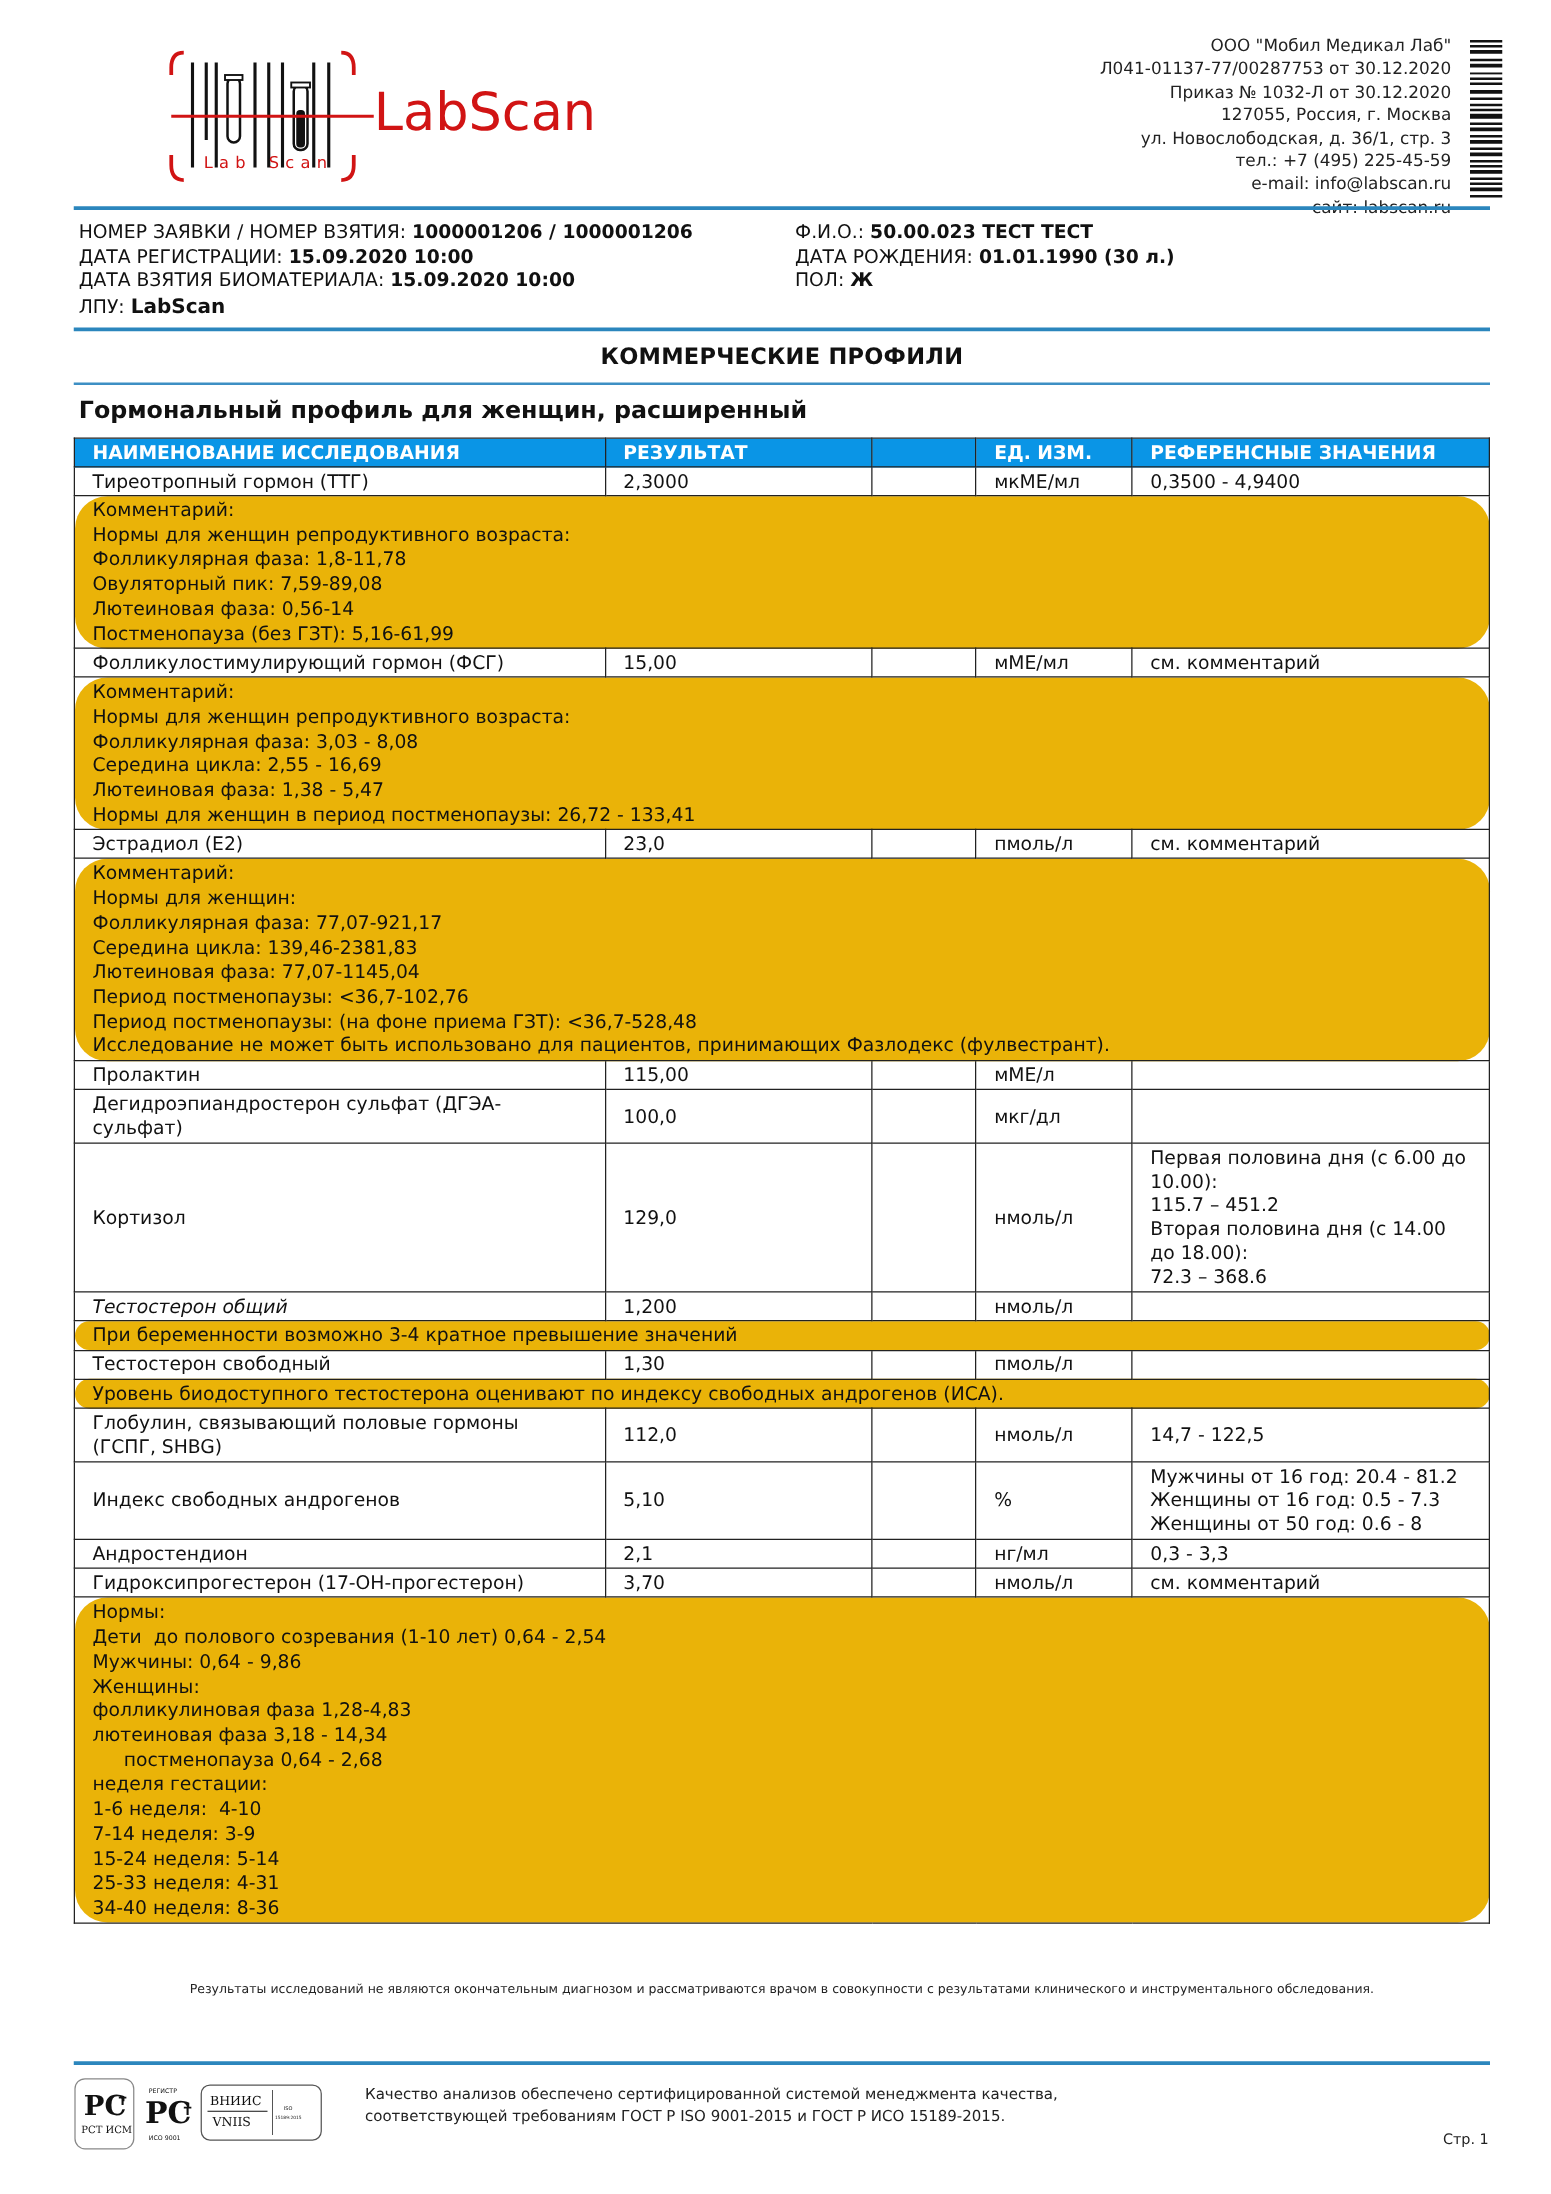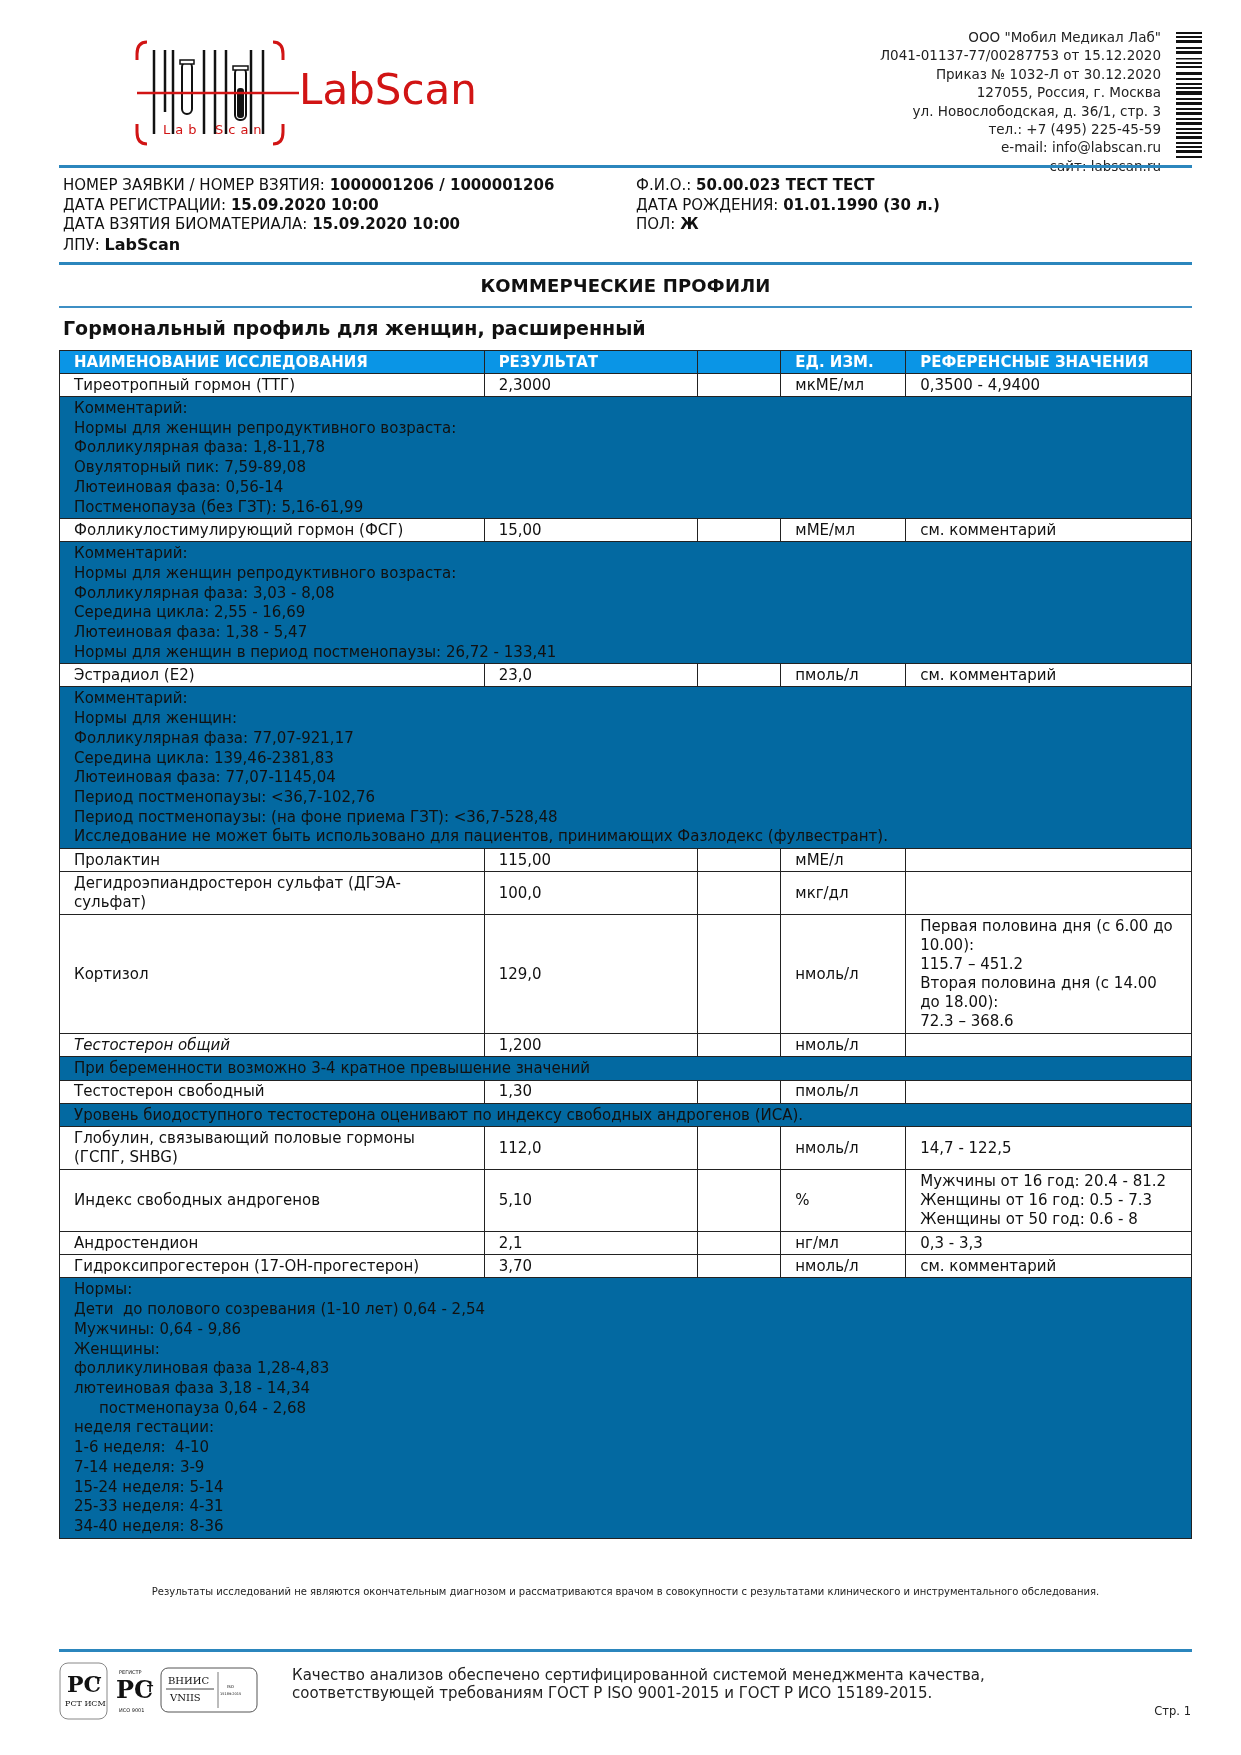--- a/index.html
+++ b/index.html
@@ -22,27 +22,27 @@
   .profile-title { position: absolute; left: 63px; top: 317px; font-size: 19px; font-weight: bold; }
 
   table.results { position: absolute; left: 59px; top: 350px; width: 1133px; border-collapse: collapse; font-size: 15px; }
   table.results col.c1 { width: 425px; }
   table.results col.c2 { width: 214px; }
   table.results col.c3 { width: 83px; }
   table.results col.c4 { width: 125px; }
   table.results col.c5 { width: 286px; }
   table.results th { background: #0a95e6; color: #fff; font-weight: bold; text-align: left; padding: 1px 14px; height: 23px; border: 1.5px solid #222; font-size: 15px; }
   table.results td { border: 1.5px solid #222; padding: 0 14px; height: 23px; line-height: 19px; vertical-align: middle; }
-  table.results tr.comment td { background: #0369a1; padding-top: 2px; padding-bottom: 1px; }
+  table.results tr.comment td { background: #eab308; padding-top: 2px; padding-bottom: 1px; border-radius: 26px; }
   table.results tr.comment td div { line-height: 19.7px; }
   table.results tr.tall td { padding-top: 2px; padding-bottom: 2px; }
 
   .disclaimer { position: absolute; left: 59px; width: 1133px; top: 1586px; text-align: center; font-size: 10px; color: #222; }
   .cert-logos { position: absolute; left: 59px; top: 1662px; width: 200px; height: 58px; }
-  .quality { position: absolute; left: 292px; top: 1667px; font-size: 15px; line-height: 17.5px; color: #222; }
+  .quality { position: absolute; left: 292px; top: 1667px; font-size: 12px; line-height: 17.5px; color: #222; }
   .page-num { position: absolute; right: 50px; top: 1704px; font-size: 11.5px; color: #222; }
 </style>
 </head>
 <body>
 
 <div class="logo">
   <svg width="370" height="124" viewBox="0 0 370 124">
 
     <path d="M14 12 Q4 12 4 24 L4 30" stroke="#d11414" stroke-width="3" fill="none"></path>
     <path d="M4 94 L4 102 Q4 114 14 114" stroke="#d11414" stroke-width="3" fill="none"></path>
@@ -70,21 +70,21 @@
 
     <text x="30" y="104" font-family="DejaVu Sans, sans-serif" font-size="13" fill="#d11414" letter-spacing="5">Lab</text>
     <text x="82" y="104" font-family="DejaVu Sans, sans-serif" font-size="13" fill="#d11414" letter-spacing="5">Scan</text>
 
     <text x="166" y="74" font-family="DejaVu Sans, sans-serif" font-size="42" fill="#d11414">LabScan</text>
   </svg>
 </div>
 
 <div class="lab-info">
   <div>ООО "Мобил Медикал Лаб"</div>
-  <div>Л041-01137-77/00287753 от 15.12.2020</div>
+  <div>Л041-01137-77/00287753 от 30.12.2020</div>
   <div>Приказ № 1032-Л от 30.12.2020</div>
   <div>127055, Россия, г. Москва</div>
   <div>ул. Новослободская, д. 36/1, стр. 3</div>
   <div>тел.: +7 (495) 225-45-59</div>
   <div>e-mail: info@labscan.ru</div>
   <div>сайт: labscan.ru</div>
 </div>
 
 <svg class="side-barcode" viewBox="0 0 26 130">
   <g fill="#111">

